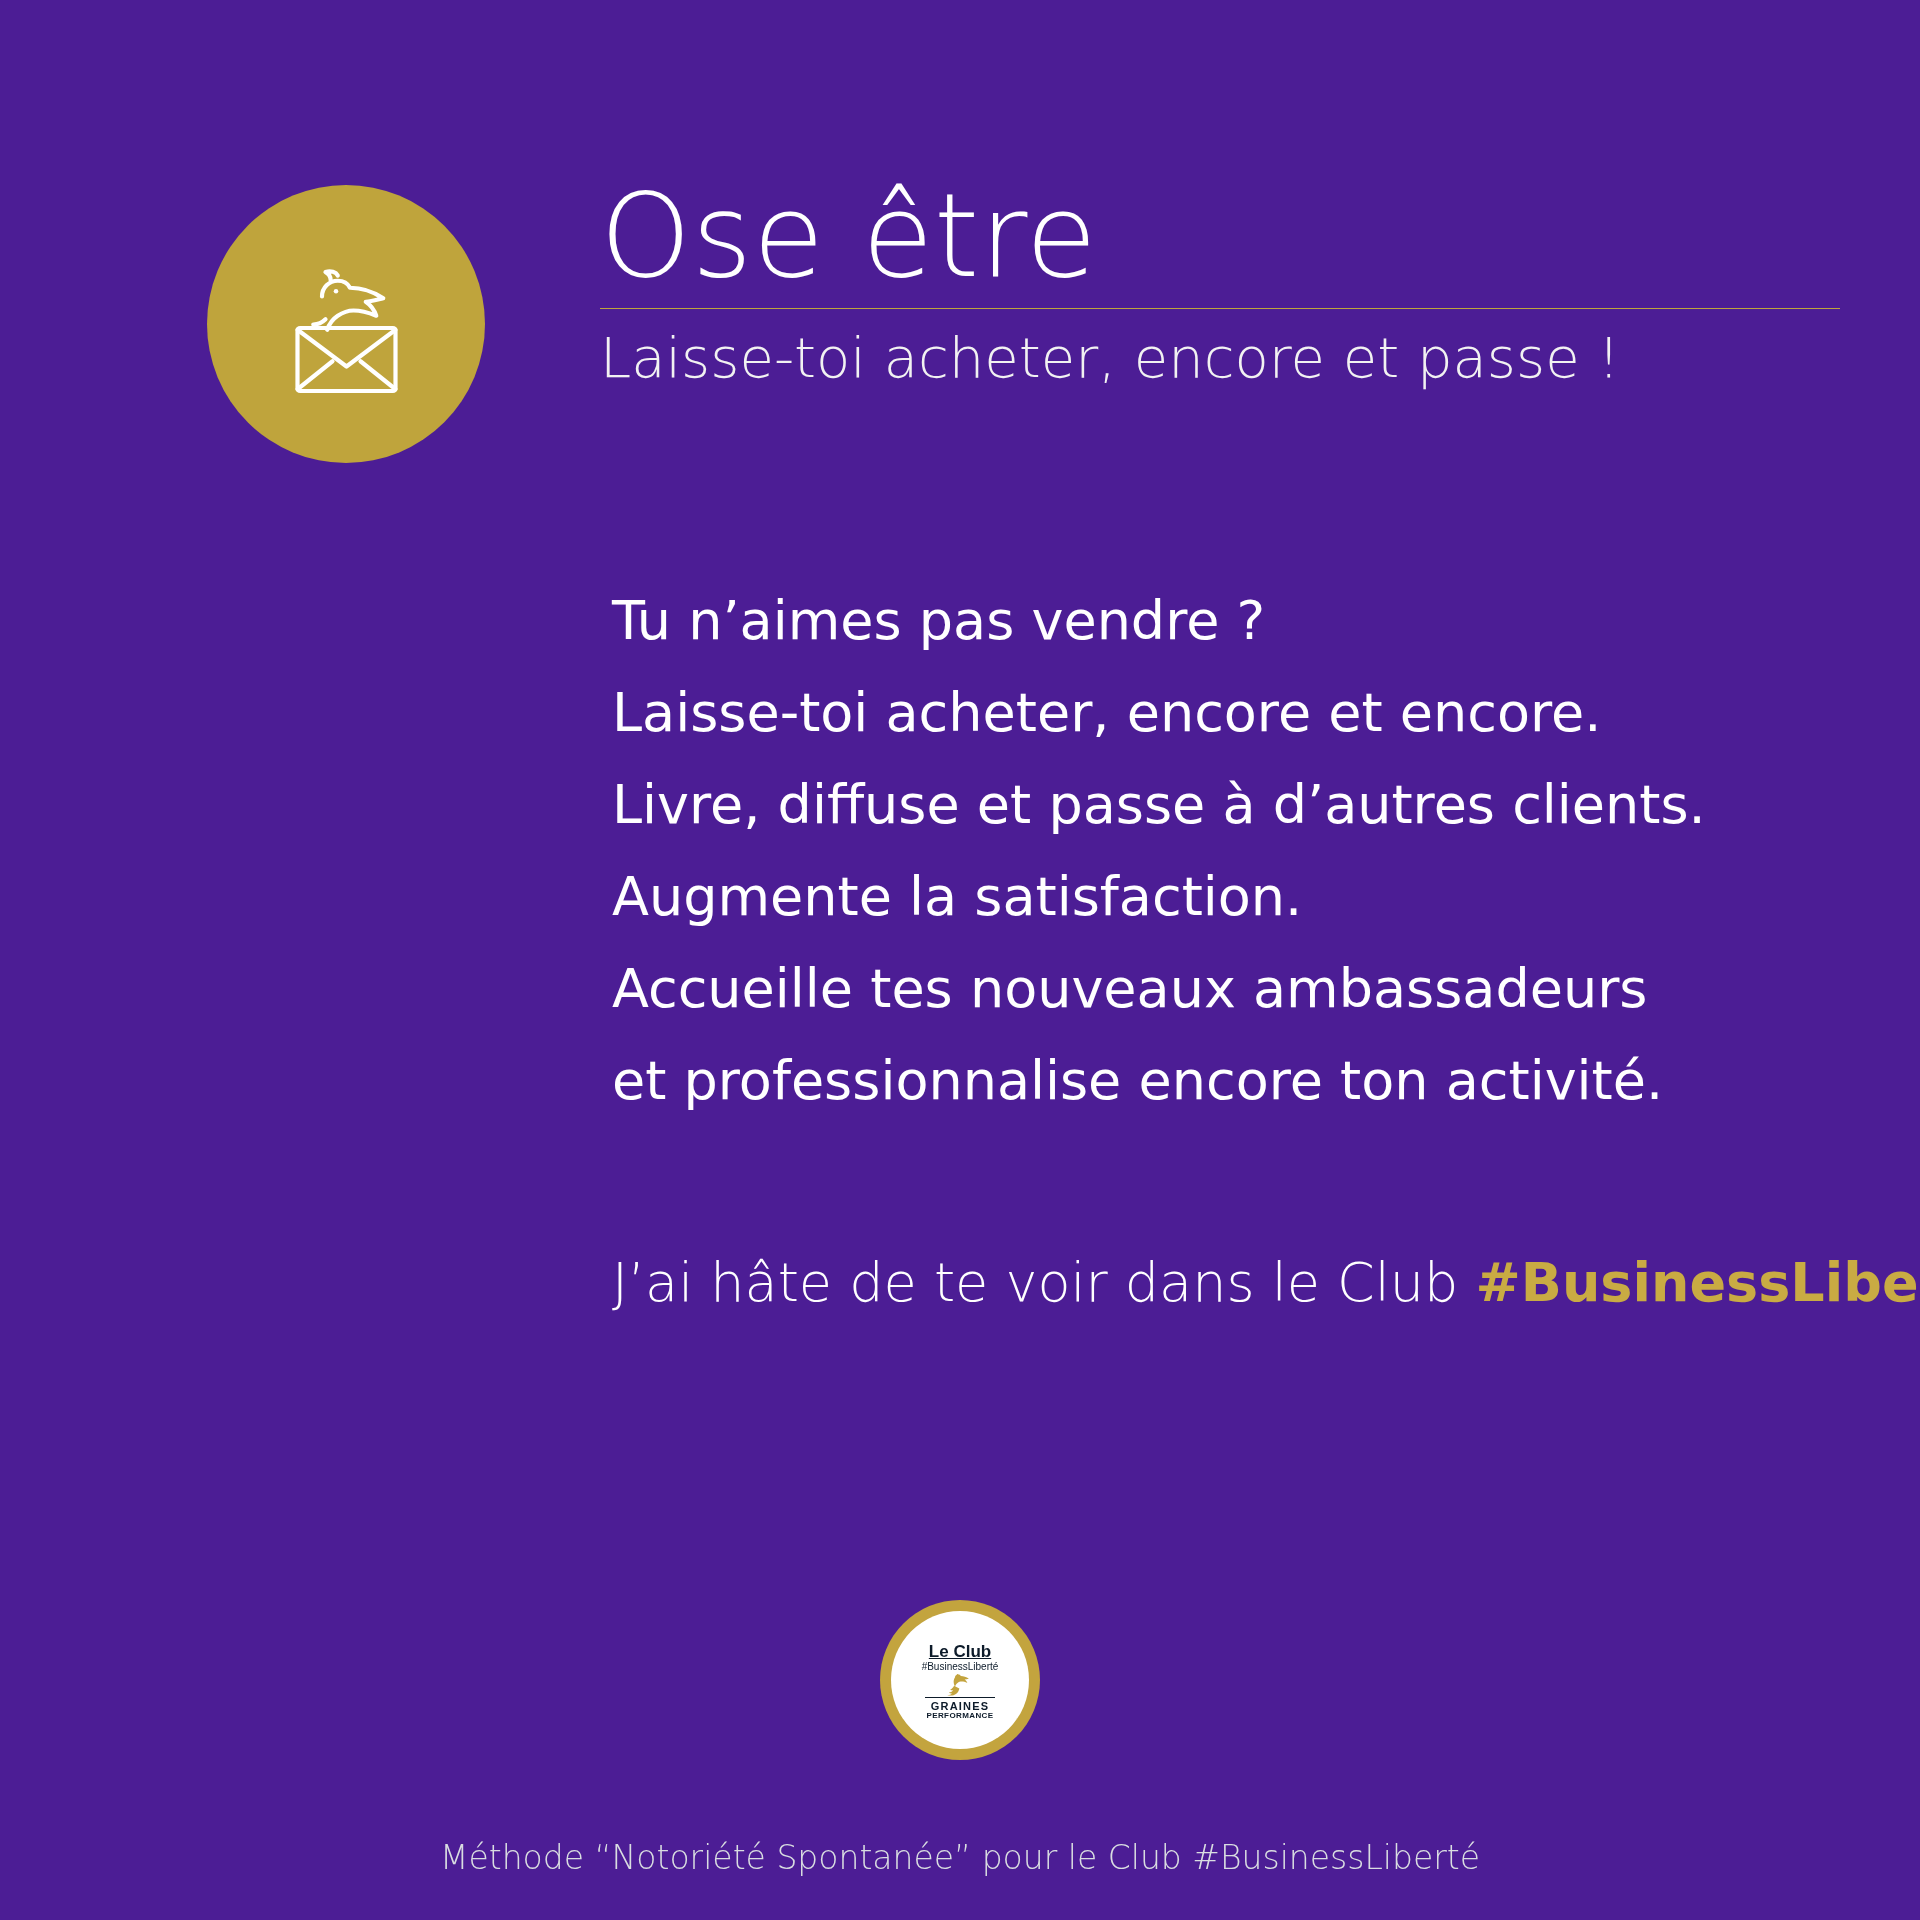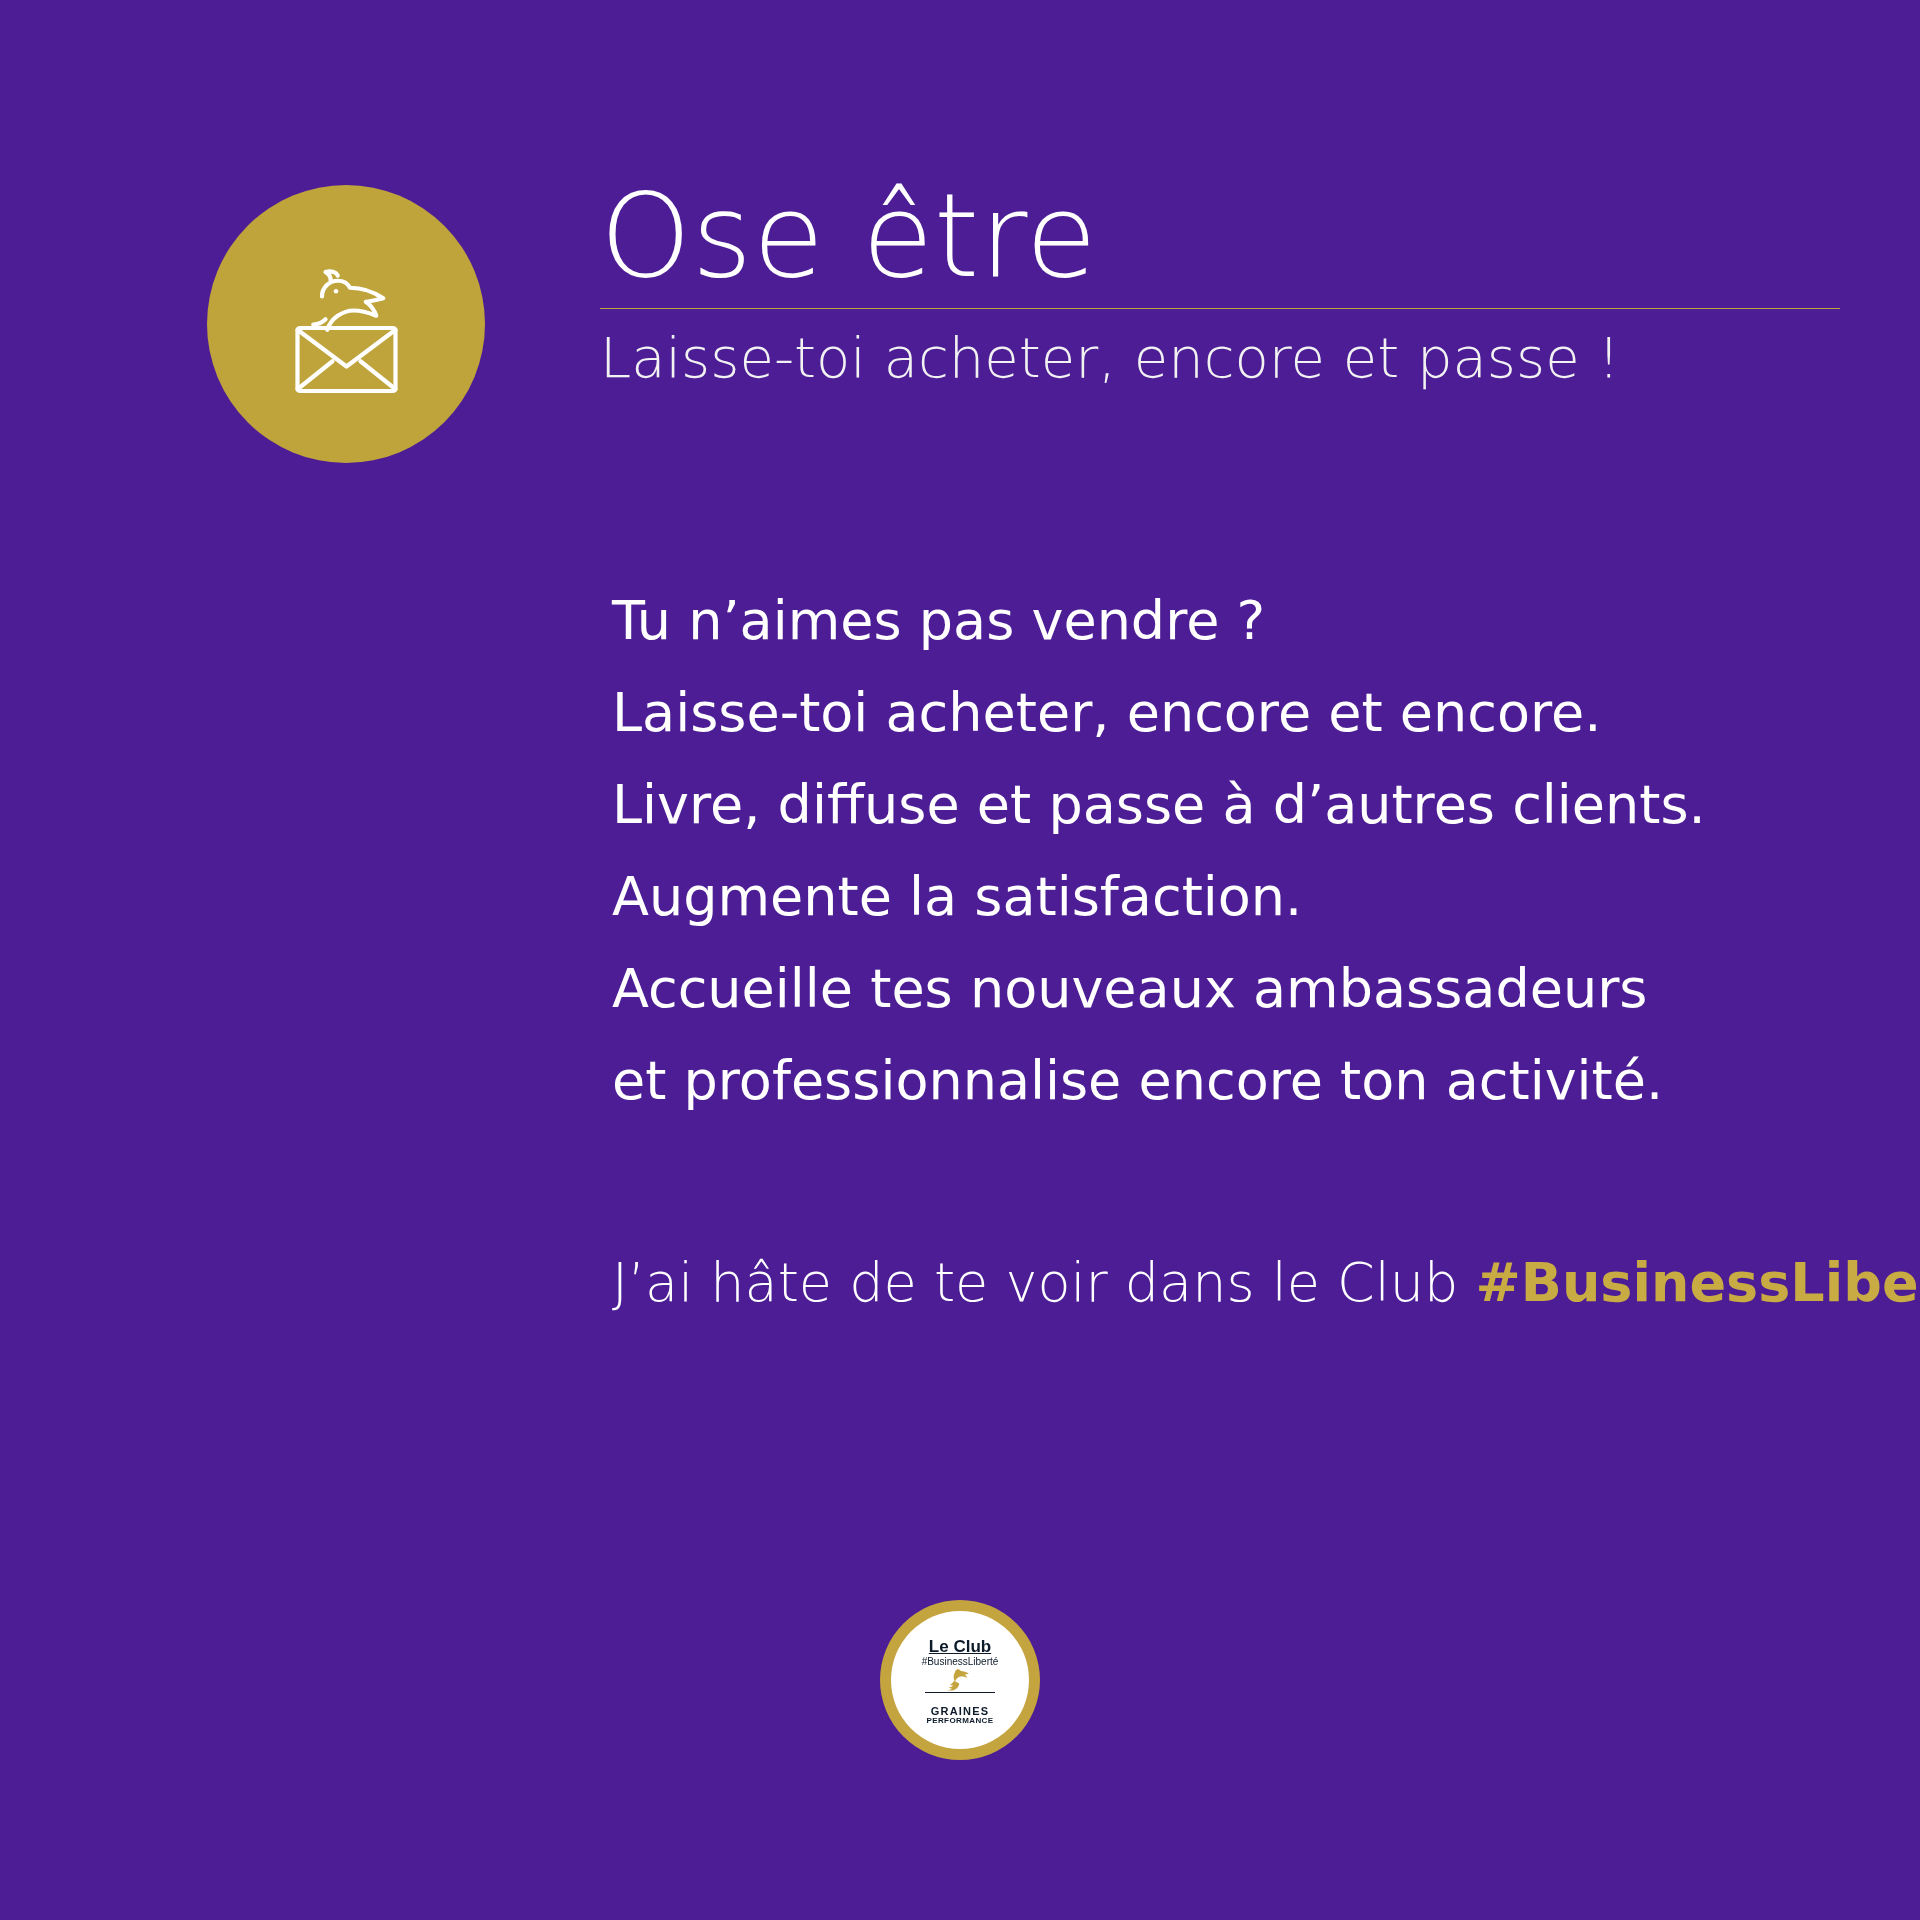--- a/index.html
+++ b/index.html
@@ -165,21 +165,21 @@
     width: 34px;
     height: 22px;
     display: block;
   }
   .logo-g {
     font-size: 11px;
     font-weight: 700;
     letter-spacing: 1.2px;
     line-height: 1.1;
     border-top: 1px solid #0d1b2a;
-    padding-top: 12px;
+    padding-top: 2px;
     width: 70px;
   }
   .logo-p {
     font-size: 8px;
     font-weight: 700;
     letter-spacing: 0.4px;
     line-height: 1.1;
   }
 
   
@@ -245,14 +245,15 @@
             <path d="M16.5 1.5c0-1-0.6-2-1.6-2.4 1.6-.5 3 0 3.6 1z"></path>
             <path d="M13 14c-1 2-2.6 3.6-4.6 4.6 1 .6 2.2.8 3.4.6-1.2 1.6-3 2.6-5 2.8 1 .8 2.4 1.2 3.8 1-1.6 1.4-3.6 2-5.6 1.8 3.6 1.4 7.6.8 10.6-1.6 2-1.6 3.2-3.8 3.6-6.2z"></path>
           </svg>
         </div>
         <div class="logo-g">GRAINES</div>
         <div class="logo-p">PERFORMANCE</div>
       </div>
     </div>
   </div>
 
+  <div class="footer">Méthode “Notoriété Spontanée” pour le Club #BusinessLiberté</div>
 
 </div>
 
 </body></html>

